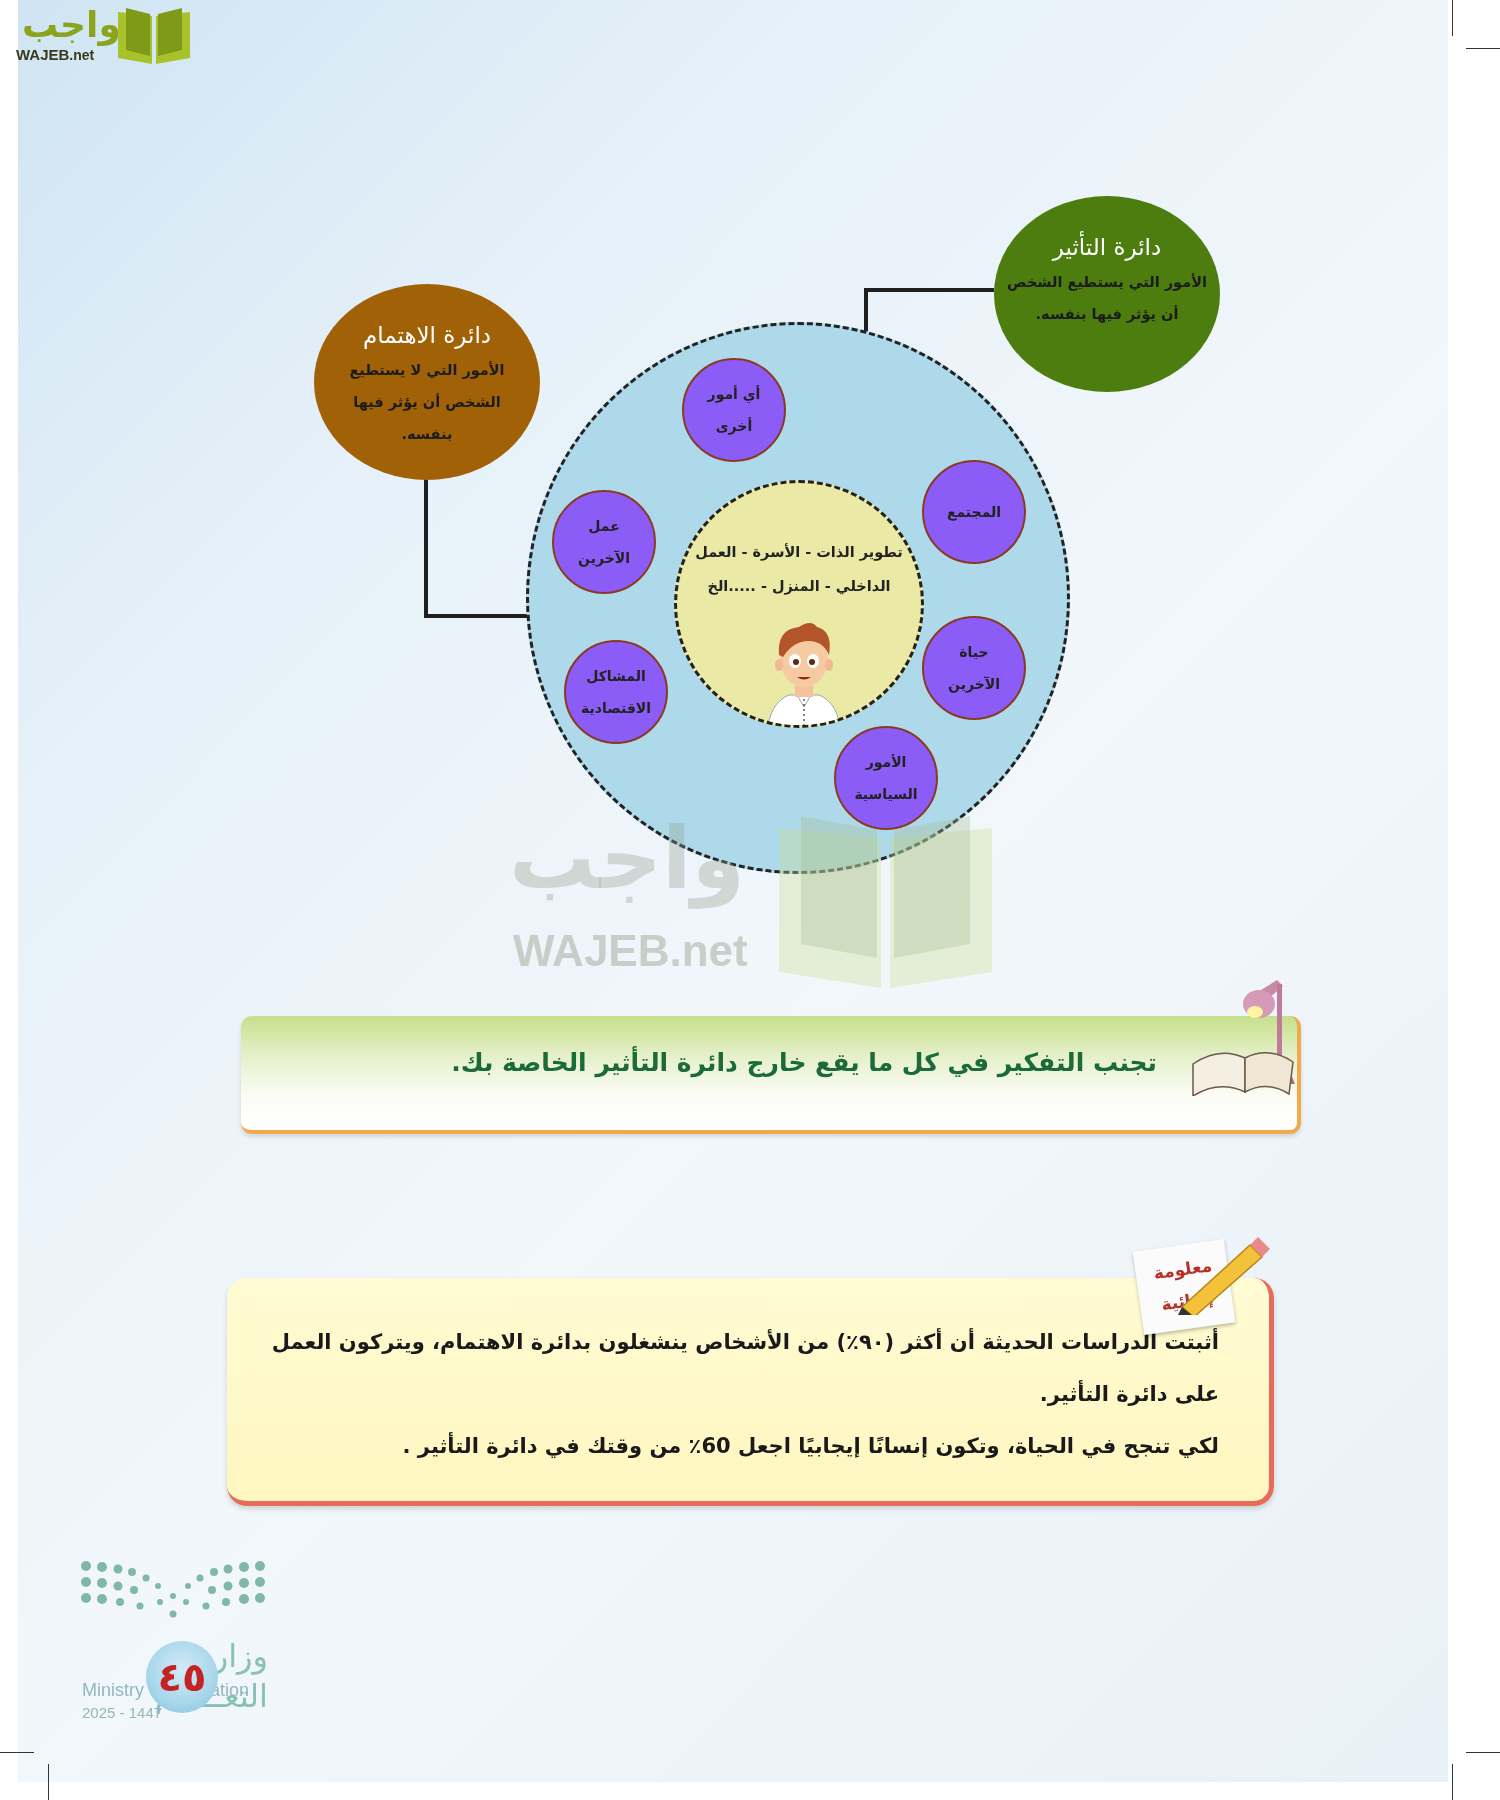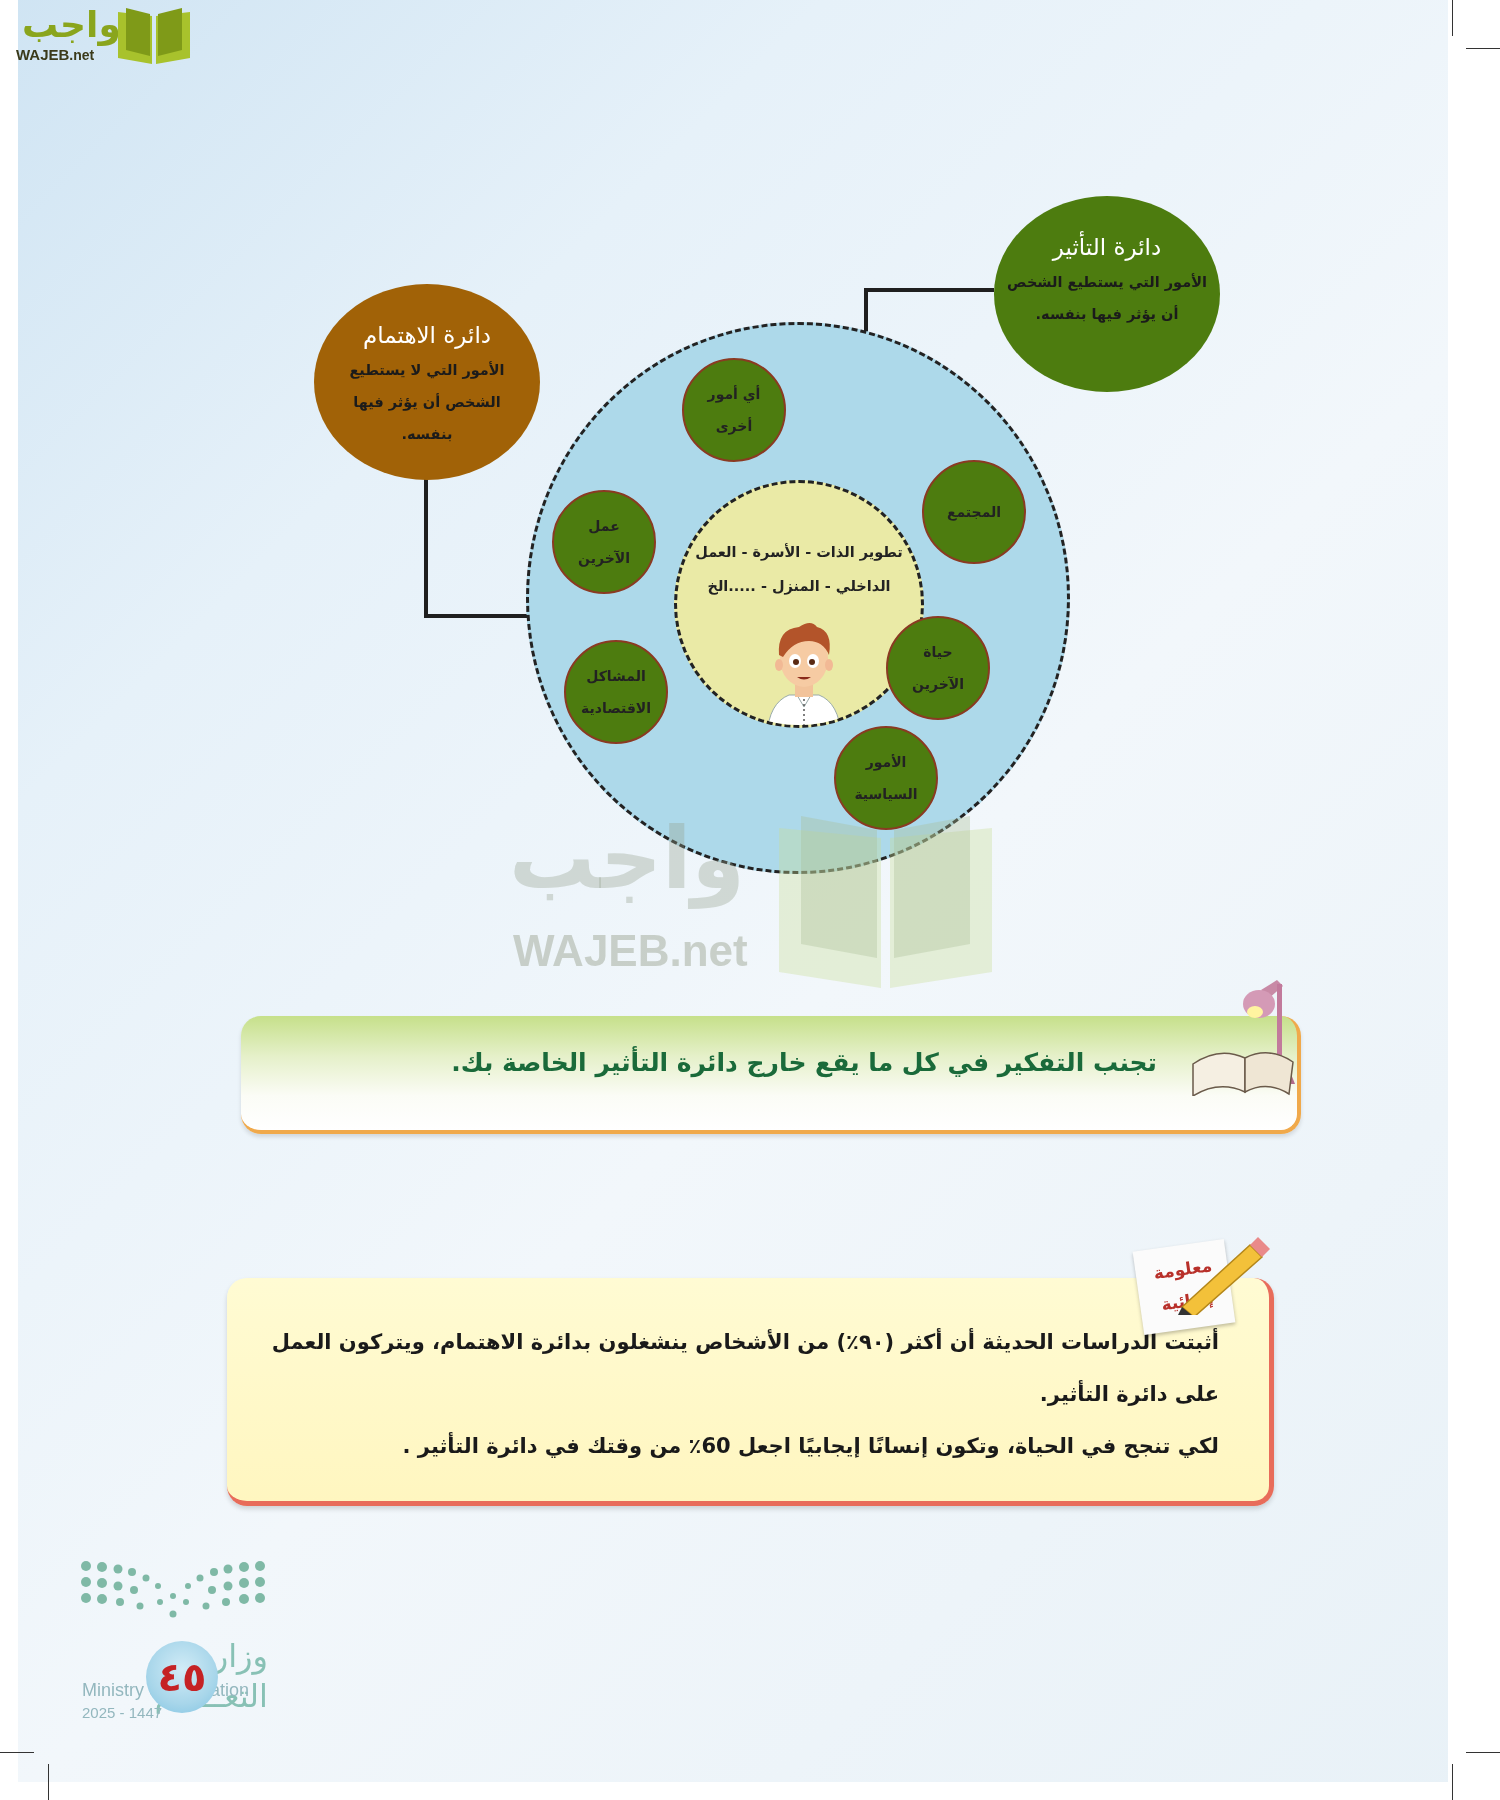--- a/index.html
+++ b/index.html
@@ -44,21 +44,21 @@
     background: #eaeaa6; border: 3px dashed #222; overflow: hidden;
   }
   .inner-text {
     position: absolute; left: 0; top: 52px; width: 100%; text-align: center; direction: rtl;
     font-size: 14.5px; font-weight: bold; color: #222; line-height: 34px;
   }
   .boy { position: absolute; left: 82px; top: 132px; width: 90px; height: 120px; }
 
   .item {
     position: absolute; width: 104px; height: 104px; border-radius: 50%;
-    background: #4d7c0f; border: 2px solid #8a3a22;
+    background: #8b5cf6; border: 2px solid #8a3a22;
     display: flex; align-items: center; justify-content: center; text-align: center;
     direction: rtl; font-size: 14px; font-weight: bold; color: #222; line-height: 32px;
   }
 
   .bubble {
     position: absolute; border-radius: 50%; text-align: center; direction: rtl;
   }
   .bubble-influence { left: 994px; top: 196px; width: 226px; height: 196px; background: #4d7c0f; }
   .bubble-concern { left: 314px; top: 284px; width: 226px; height: 196px; background: #a16207; }
   .bubble-title {
@@ -77,21 +77,21 @@
   }
   .wm-en {
     position: absolute; left: 8px; top: 118px; font-size: 44px; font-weight: bold;
     color: rgba(150,160,140,0.45); font-family: "Liberation Sans", sans-serif;
   }
   .wm-book { position: absolute; left: 268px; top: 0; width: 225px; height: 180px; }
 
   
   .banner {
     position: absolute; left: 241px; top: 1016px; width: 1060px; height: 118px;
-    border-radius: 20px;
+    border-radius: 11px;
     background: linear-gradient(to bottom, #c6e08a 0%, #e5f0c9 35%, #fbfcf6 70%, #ffffff 100%);
     border-right: 4px solid #f0a94b; border-bottom: 4px solid #f0a94b;
     box-shadow: 0 3px 4px rgba(0,0,0,0.12);
   }
   .banner-text {
     position: absolute; right: 140px; top: 32px; direction: rtl; font-size: 25px; font-weight: bold;
     color: #1a6a3a; white-space: nowrap;
   }
   .banner-icon { position: absolute; right: -8px; top: -40px; width: 120px; height: 120px; }
 
@@ -214,21 +214,21 @@
   <div>
       <div>المجتمع</div>
     </div>
 </div>
 <div class="item" style="left:552px;top:490px;">
   <div>
       <div>عمل</div>
       <div>الآخرين</div>
     </div>
 </div>
-<div class="item" style="left:886px;top:616px;">
+<div class="item" style="left:922px;top:616px;">
   <div>
       <div>حياة</div>
       <div>الآخرين</div>
     </div>
 </div>
 <div class="item" style="left:564px;top:640px;">
   <div>
       <div>المشاكل</div>
       <div>الاقتصادية</div>
     </div>

